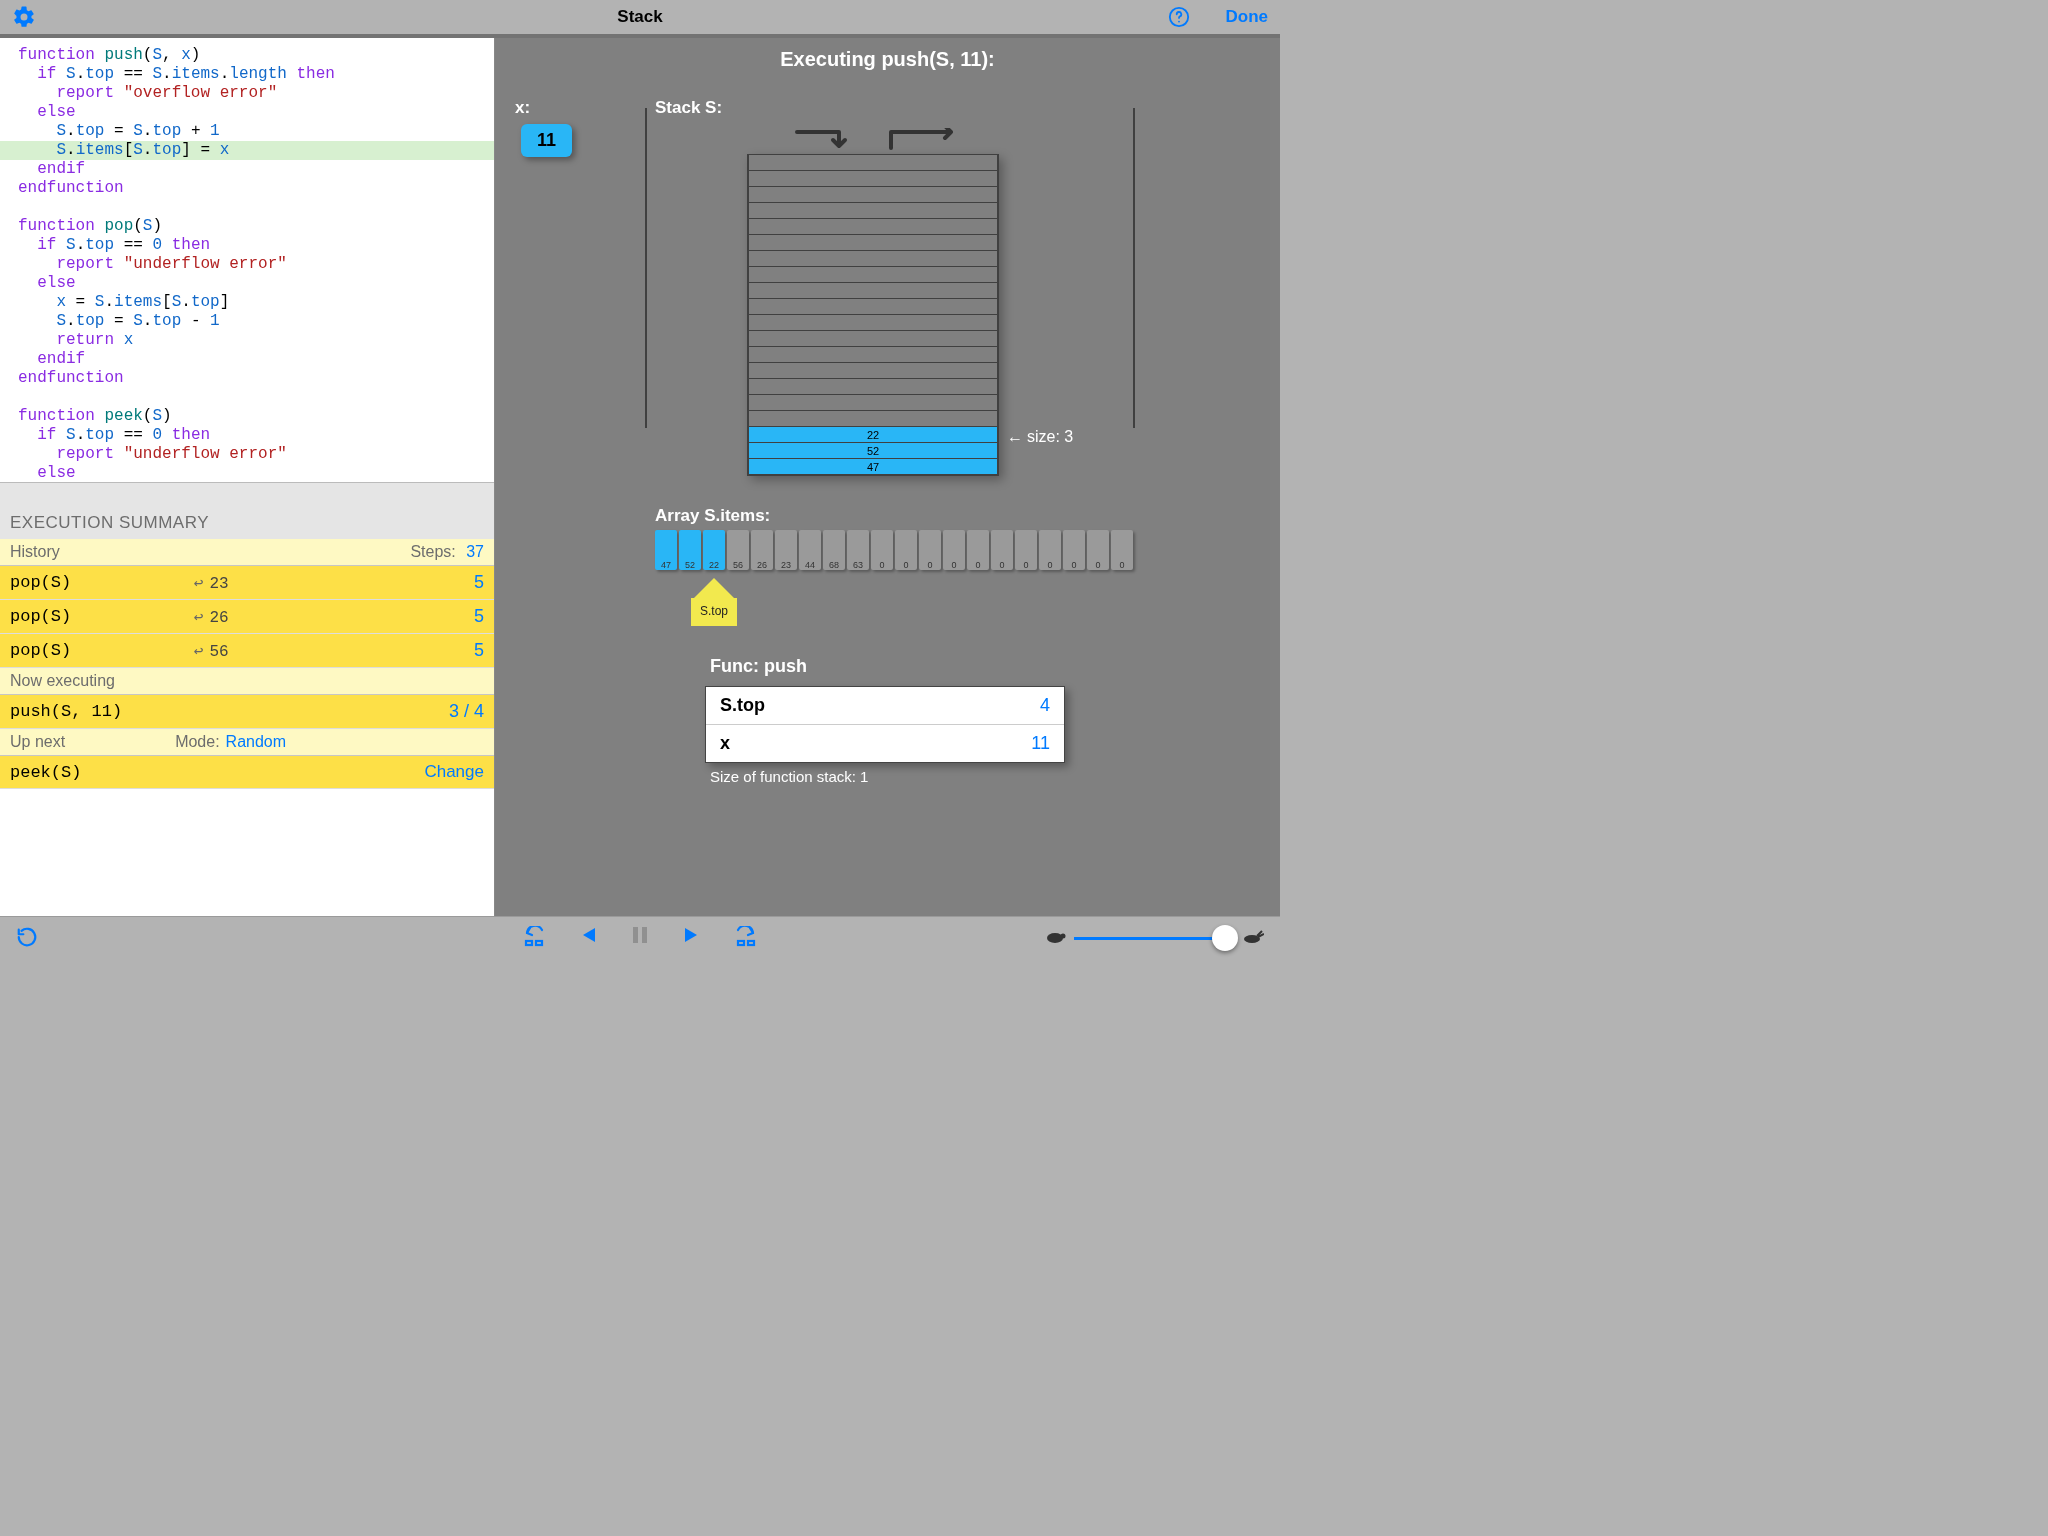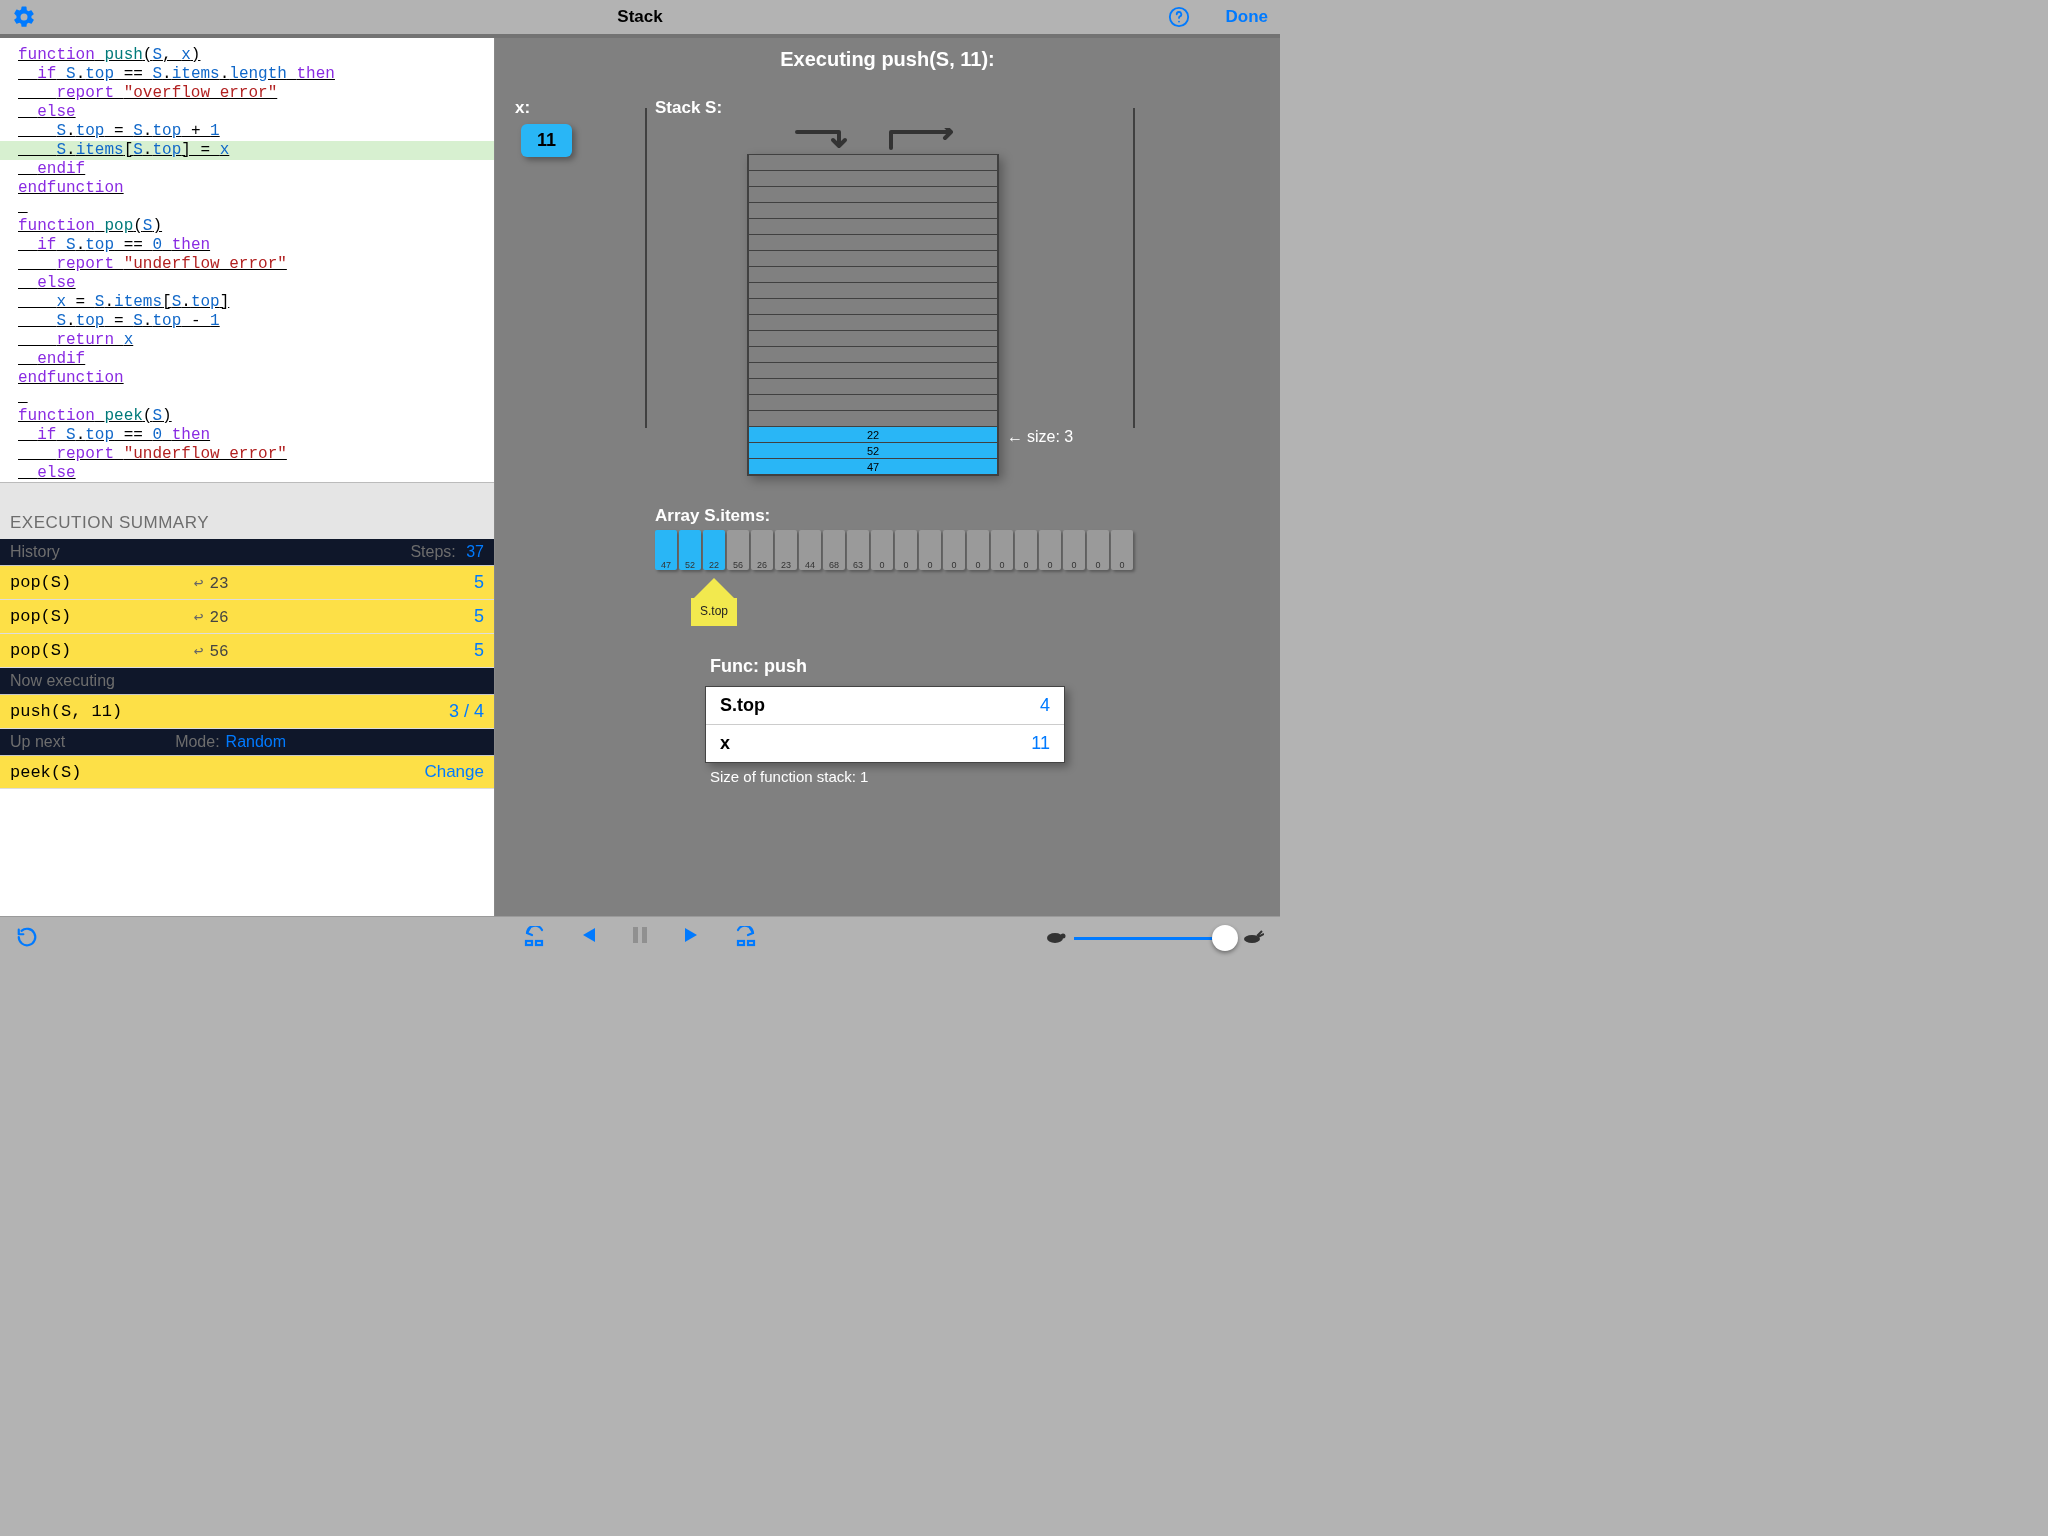--- a/index.html
+++ b/index.html
@@ -58,21 +58,21 @@
   .code-area {
     flex: 0 0 auto;
     height: 444px;
     overflow: hidden;
     font-family: "Courier New", monospace;
     font-size: 16px;
     line-height: 19px;
     padding: 8px 0 0 0;
     white-space: pre;
   }
-  .code-line { padding: 0 18px; text-decoration: underline; }
+  .code-line { padding: 0 18px; }
   .code-line.hl { background: #d7f0d0; }
   .kw   { color: #8a2be2; }      
   .fn   { color: #007a7a; }      
   .ident{ color: #1168c9; }      
   .num  { color: #1168c9; }
   .str  { color: #b22222; }
 
   
   .exec-summary {
     flex: 1;
@@ -83,21 +83,21 @@
     font-size: 16px;
   }
   .exec-summary .section-title {
     background: #e5e5e5;
     color: #6d6d6d;
     font-size: 17px;
     letter-spacing: 0.5px;
     padding: 30px 10px 6px 10px;
   }
   .row-header {
-    background: #0f172a;
+    background: #fef9c3;
     color: #6d6d6d;
     display: flex;
     padding: 4px 10px;
     border-bottom: 1px solid #c6c6c6;
     font-size: 16px;
   }
   .row-header .r { margin-left: auto; }
   .steps-val { color: #007aff; margin-left: 6px; }
   .data-row {
     display: flex;

